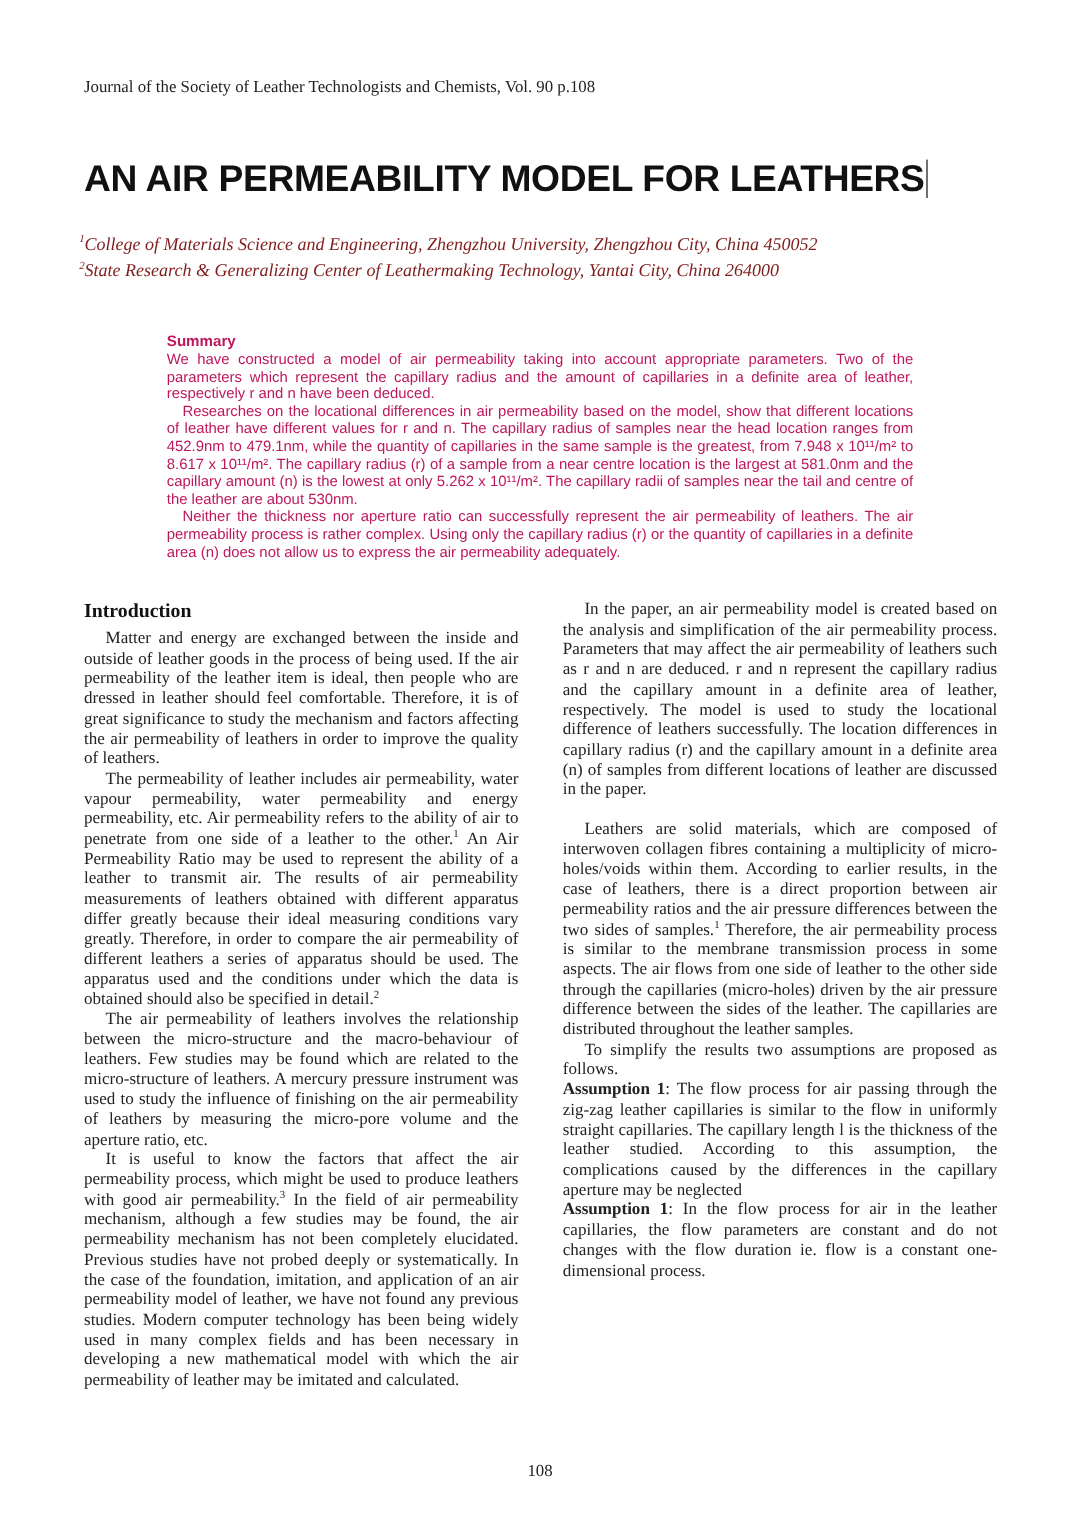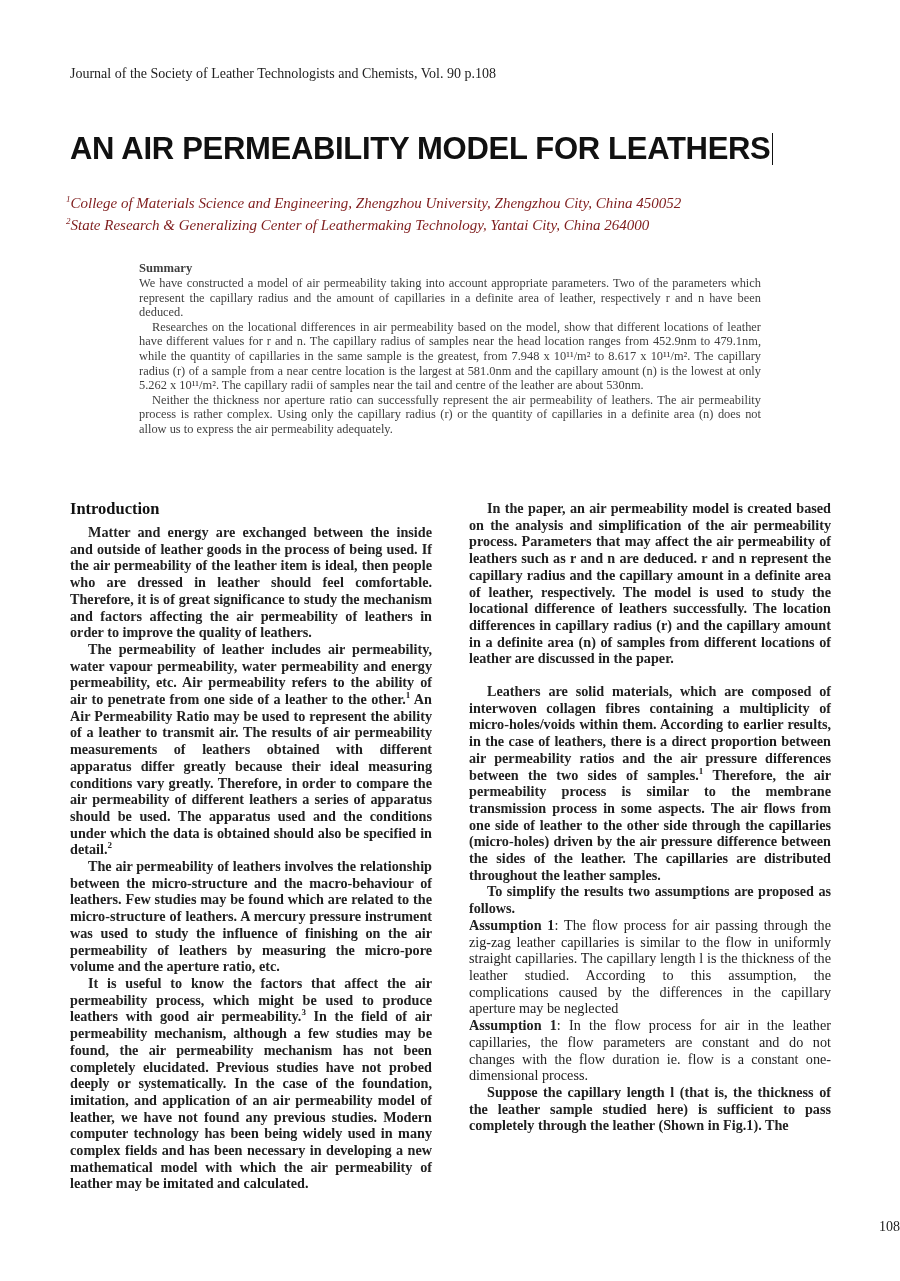--- a/index.html
+++ b/index.html
@@ -7,34 +7,34 @@
   .page { position:absolute; left:0; top:0; width:900px; height:1281px; }
   .journal { position:absolute; left:70px; top:66px; font-family:"Liberation Serif", serif; font-size:14px; color:#222; }
   .title { position:absolute; left:70px; top:131px; font-family:"Liberation Sans", sans-serif; font-weight:bold; font-size:31px; letter-spacing:-0.3px; color:#111; white-space:nowrap; }
   .title .cursor { display:inline-block; width:1px; height:32px; background:#111; vertical-align:-6px; margin-left:2px; }
   .authors { position:absolute; left:70px; top:171px; font-family:"Liberation Sans", sans-serif; font-weight:bold; font-size:17px; color:#111; white-space:nowrap; letter-spacing:-0.2px; }
   .authors sup { font-size:10px; }
   .affil { position:absolute; left:66px; font-family:"Liberation Serif", serif; font-style:italic; font-size:15px; color:#7f1d1d; white-space:nowrap; }
   .affil sup { font-size:9px; }
   .affil1 { top:194px; }
   .affil2 { top:216px; }
-  .summary { position:absolute; left:139px; top:261px; width:622px; font-family:Liberation Serif, serif; font-size:12.4px; line-height:14.6px; text-align:justify; color:#404040; }
+  .summary { position:absolute; left:139px; top:277px; width:622px; font-family:Liberation Sans, sans-serif; font-size:12.4px; line-height:14.6px; text-align:justify; color:#be185d; }
   .summary h3 { margin:0; font-size:12.6px; font-weight:bold; line-height:15px; }
   .summary p { margin:0; }
   .summary p.ind { text-indent:13px; }
   .col { position:absolute; top:500px; width:362px; font-family:"Liberation Serif", serif; font-size:14.2px; line-height:16.7px; text-align:justify; color:#222; }
   .col-left { left:70px; }
   .col-right { left:469px; }
   .col h2 { margin:0 0 6px 0; font-family:Liberation Serif, serif; font-weight:bold; font-size:16.5px; line-height:18px; color:#111; }
   .col p { margin:0; }
-  .col p.ind { text-indent:18px;font-weight:bold; }
+  .col p.ind { text-indent:18px; }
   .col p.noind { text-indent:0; }
   .col .gap { height:16px; }
   .col sup { font-size:9px; line-height:0; }
-  .pageno { position:absolute; left:0; width:900px; top:1219px; text-align:right; font-family:"Liberation Serif", serif; font-size:14px; color:#222; }
+  .pageno { position:absolute; left:0; width:900px; top:1219px; text-align:center; font-family:"Liberation Serif", serif; font-size:14px; color:#222; }
 </style>
 </head>
 <body>
 
 <div class="page">
 
   <div class="journal">Journal of the Society of Leather Technologists and Chemists, Vol. 90 p.108</div>
 
   <div class="title"><span>AN AIR PERMEABILITY MODEL FOR LEATHERS</span><span class="cursor"></span></div>
 
@@ -57,17 +57,16 @@
     <p class="ind"><span>It is useful to know the factors that affect the air permeability process, which might be used to produce leathers with good air permeability.</span><sup>3</sup><span> In the field of air permeability mechanism, although a few studies may be found, the air permeability mechanism has not been completely elucidated. Previous studies have not probed deeply or systematically. In the case of the foundation, imitation, and application of an air permeability model of leather, we have not found any previous studies. Modern computer technology has been being widely used in many complex fields and has been necessary in developing a new mathematical model with which the air permeability of leather may be imitated and calculated.</span></p>
   </div>
 
   <div class="col col-right">
     <p class="ind">In the paper, an air permeability model is created based on the analysis and simplification of the air permeability process. Parameters that may affect the air permeability of leathers such as r and n are deduced. r and n represent the capillary radius and the capillary amount in a definite area of leather, respectively. The model is used to study the locational difference of leathers successfully. The location differences in capillary radius (r) and the capillary amount in a definite area (n) of samples from different locations of leather are discussed in the paper.</p>
     <div class="gap"></div>
     <p class="ind"><span>Leathers are solid materials, which are composed of interwoven collagen fibres containing a multiplicity of micro-holes/voids within them. According to earlier results, in the case of leathers, there is a direct proportion between air permeability ratios and the air pressure differences between the two sides of samples.</span><sup>1</sup><span> Therefore, the air permeability process is similar to the membrane transmission process in some aspects. The air flows from one side of leather to the other side through the capillaries (micro-holes) driven by the air pressure difference between the sides of the leather. The capillaries are distributed throughout the leather samples.</span></p>
     <p class="ind">To simplify the results two assumptions are proposed as follows.</p>
     <p class="noind"><b>Assumption 1</b><span>: The flow process for air passing through the zig-zag leather capillaries is similar to the flow in uniformly straight capillaries. The capillary length l is the thickness of the leather studied. According to this assumption, the complications caused by the differences in the capillary aperture may be neglected</span></p>
     <p class="noind"><b>Assumption 1</b><span>: In the flow process for air in the leather capillaries, the flow parameters are constant and do not changes with the flow duration ie. flow is a constant one-dimensional process.</span></p>
-    <p class="ind">Suppose the capillary length l (that is, the thickness of the leather sample studied here) is sufficient to pass completely through the leather (Shown in Fig.1). The</p>
   </div>
 
   <div class="pageno">108</div>
 </div>
 
 </body></html>

